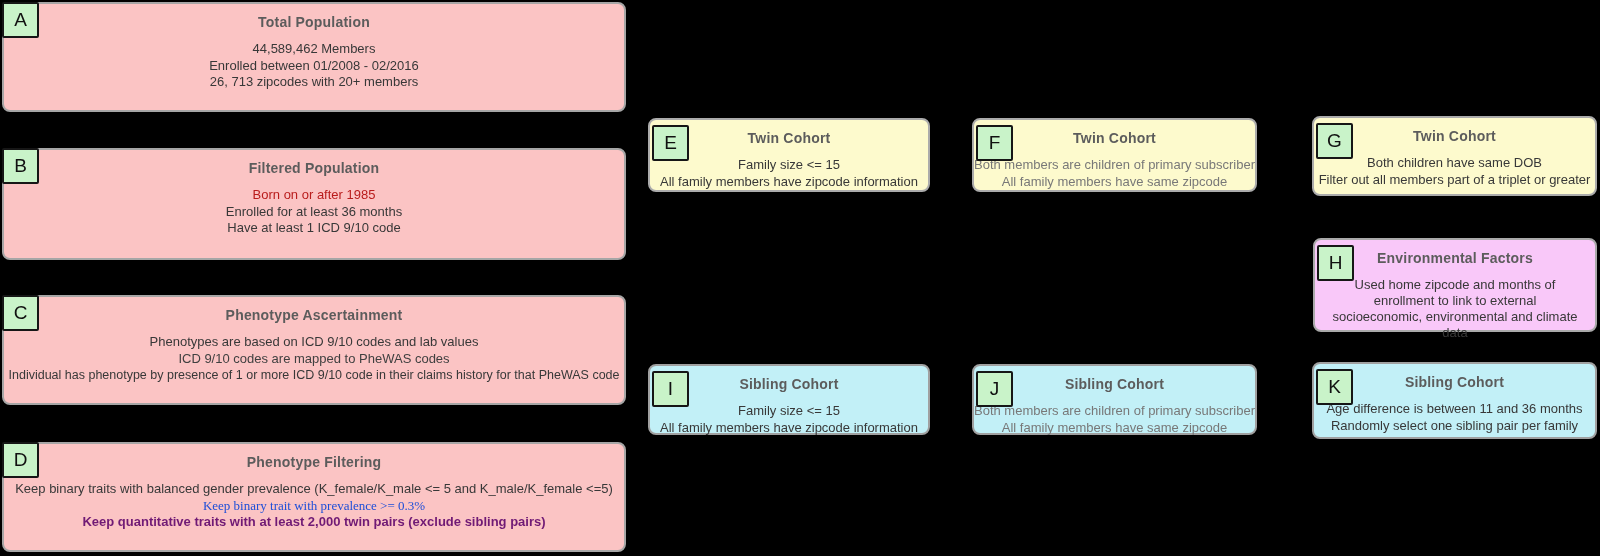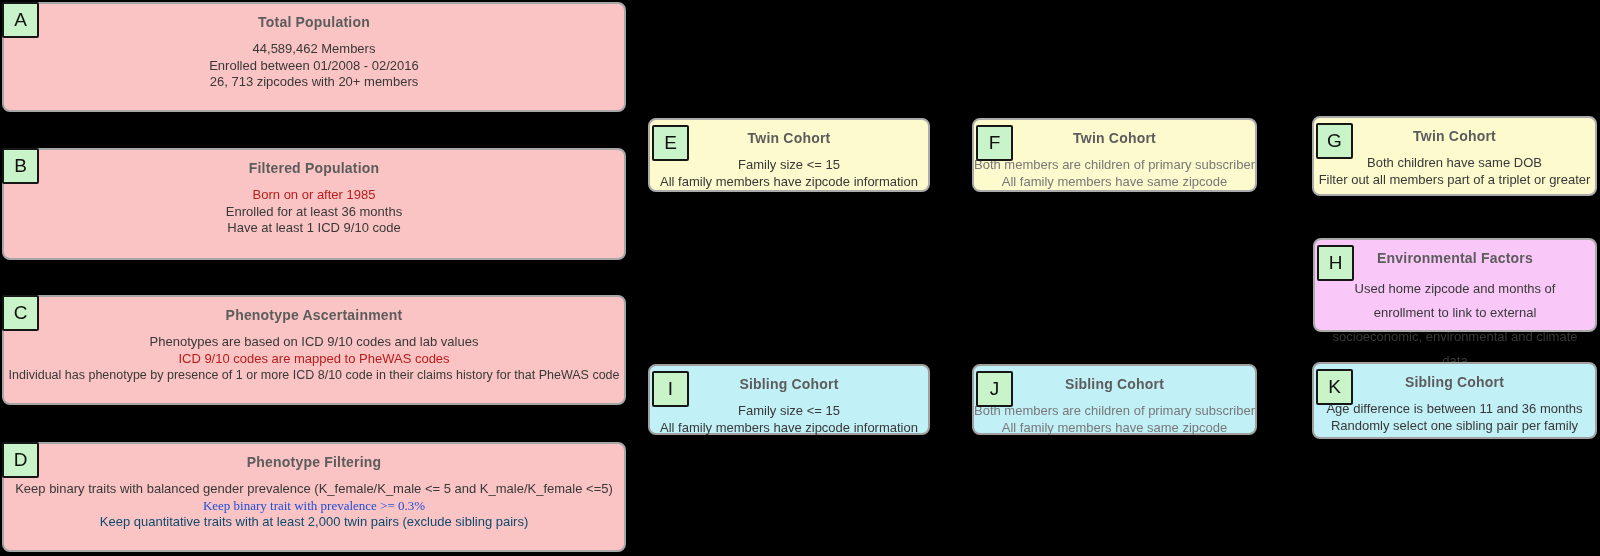--- a/index.html
+++ b/index.html
@@ -40,21 +40,21 @@
   .node-body { margin-top: 11px; }
   .body-line {
     font-size: 13px;
     line-height: 16.5px;
     white-space: nowrap;
     overflow: hidden;
   }
   .body-line.wrap {
     white-space: normal;
     padding: 0 16px;
-    line-height: 24px;
+    line-height: 16px;
   }
 </style>
 </head>
 <body style="background: rgb(0, 0, 0);">
 
 <div class="canvas">
 
   <div class="node" style="left: 2px; top: 2px; width: 624px; height: 110px; background: rgb(251, 196, 196); border-color: rgb(166, 166, 166);">
     <div class="node-label corner" style="background: rgb(201, 243, 201); border-color: rgb(22, 22, 22);">A</div>
     <div class="node-title" style="color: rgb(92, 92, 92);">Total Population</div>
@@ -73,32 +73,32 @@
       <div class="body-line" style="color: rgb(56, 56, 56);">Enrolled for at least 36 months</div>
       <div class="body-line" style="color: rgb(56, 56, 56);">Have at least 1 ICD 9/10 code</div>
     </div>
   </div>
 
   <div class="node" style="left: 2px; top: 295px; width: 624px; height: 110px; background: rgb(251, 196, 196); border-color: rgb(166, 166, 166);">
     <div class="node-label corner" style="background: rgb(201, 243, 201); border-color: rgb(22, 22, 22);">C</div>
     <div class="node-title" style="color: rgb(92, 92, 92);">Phenotype Ascertainment</div>
     <div class="node-body">
       <div class="body-line" style="color: rgb(56, 56, 56);">Phenotypes are based on ICD 9/10 codes and lab values</div>
-      <div class="body-line" style="color: #b91c1c;">ICD 9/10 codes are mapped to PheWAS codes</div>
-      <div class="body-line" style="color: rgb(56, 56, 56); font-size: 12.5px;">Individual has phenotype by presence of 1 or more ICD 8/10 code in their claims history for that PheWAS code</div>
+      <div class="body-line" style="color: #404040;">ICD 9/10 codes are mapped to PheWAS codes</div>
+      <div class="body-line" style="color: rgb(56, 56, 56); font-size: 12.5px;">Individual has phenotype by presence of 1 or more ICD 9/10 code in their claims history for that PheWAS code</div>
     </div>
   </div>
 
   <div class="node" style="left: 2px; top: 442px; width: 624px; height: 110px; background: rgb(251, 196, 196); border-color: rgb(166, 166, 166);">
     <div class="node-label corner" style="background: rgb(201, 243, 201); border-color: rgb(22, 22, 22);">D</div>
     <div class="node-title" style="color: rgb(92, 92, 92);">Phenotype Filtering</div>
     <div class="node-body">
       <div class="body-line" style="color: rgb(56, 56, 56);">Keep binary traits with balanced gender prevalence (K_female/K_male &lt;= 5 and K_male/K_female &lt;=5)</div>
       <div class="body-line" style="color: #1d4ed8; font-family: Liberation Serif, serif;">Keep binary trait with prevalence &gt;= 0.3%</div>
-      <div class="body-line" style="color: #0c4a6e;">Keep quantitative traits with at least 2,000 twin pairs (exclude sibling pairs)</div>
+      <div class="body-line" style="color: #701a75; font-weight: bold;">Keep quantitative traits with at least 2,000 twin pairs (exclude sibling pairs)</div>
     </div>
   </div>
 
   <div class="node" style="left: 648px; top: 118px; width: 282px; height: 74px; background: rgb(253, 250, 205); border-color: rgb(171, 171, 171);">
     <div class="node-label inset" style="background: rgb(201, 243, 201); border-color: rgb(22, 22, 22);">E</div>
     <div class="node-title" style="color: rgb(92, 92, 92);">Twin Cohort</div>
     <div class="node-body">
       <div class="body-line" style="color: rgb(56, 56, 56);">Family size &lt;= 15</div>
       <div class="body-line" style="color: rgb(56, 56, 56);">All family members have zipcode information</div>
     </div>

